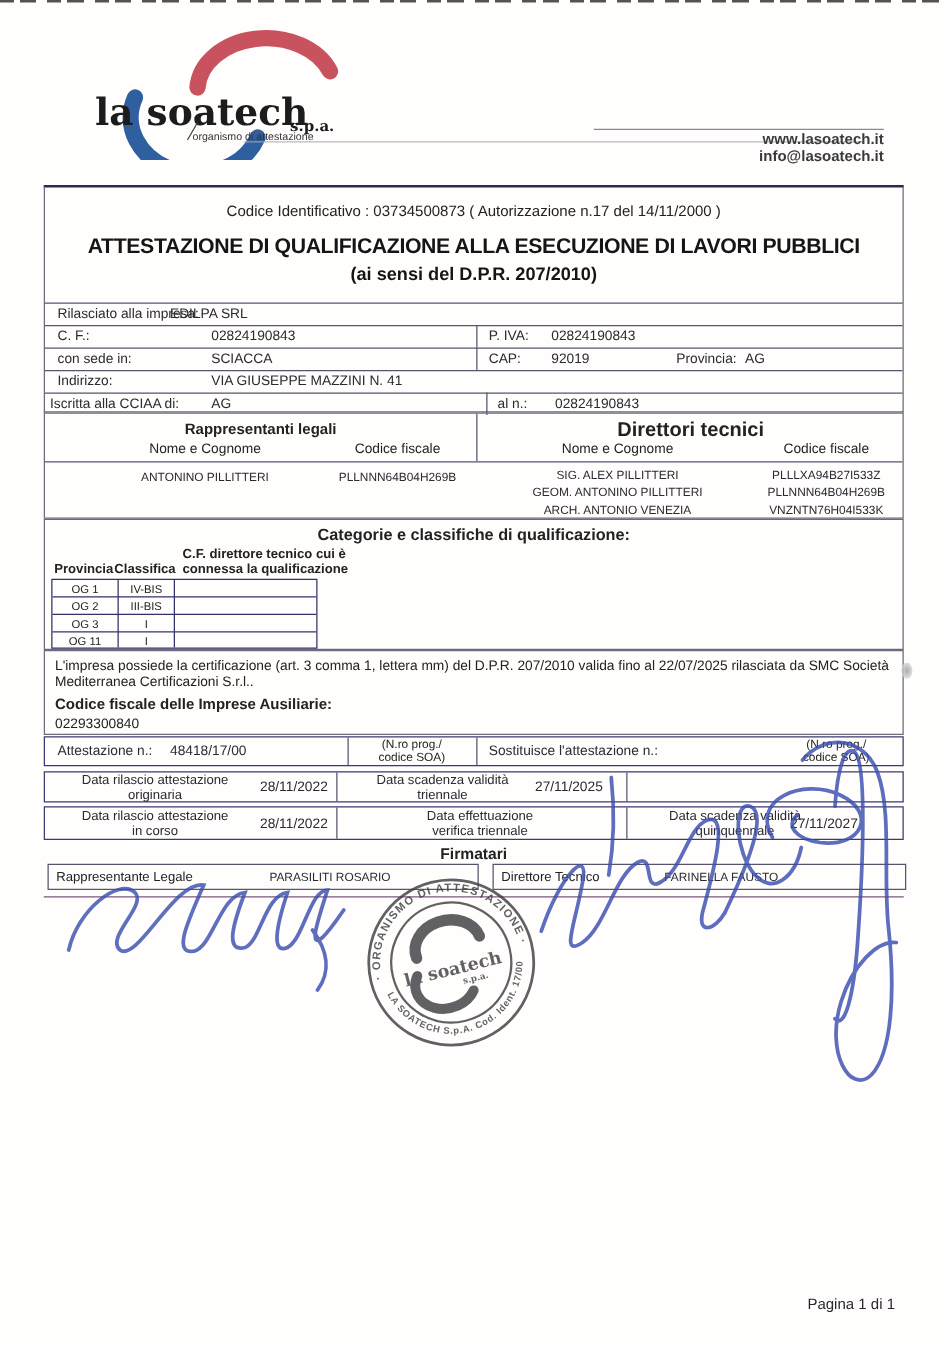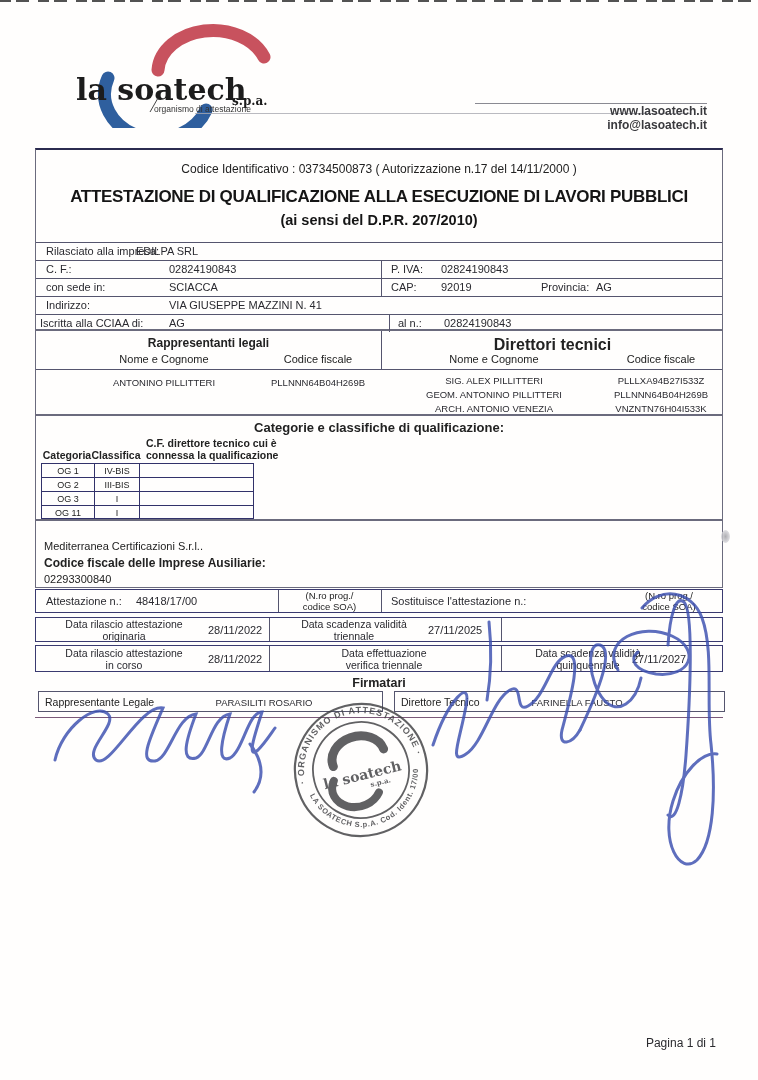--- a/index.html
+++ b/index.html
@@ -105,21 +105,21 @@
     <span class="abs nw cc tiny" style="left:625px;top:44px;">PLLLXA94B27I533Z</span>
     <span class="abs nw cc tiny" style="left:458px;top:58px;">GEOM. ANTONINO PILLITTERI</span>
     <span class="abs nw cc tiny" style="left:625px;top:58px;">PLLNNN64B04H269B</span>
     <span class="abs nw cc tiny" style="left:458px;top:72px;">ARCH. ANTONIO VENEZIA</span>
     <span class="abs nw cc tiny" style="left:625px;top:72px;">VNZNTN76H04I533K</span>
   </div>
 
   <div class="box" style="left:35px;top:415px;width:688px;height:105px;">
     <div class="abs ctr nw b" style="left:0;top:4px;width:100%;font-size:13px;">Categorie e classifiche di qualificazione:</div>
 
-    <span class="abs nw b cc" style="left:31px;top:33px;font-size:10.5px;">Categoria</span>
+    <span class="abs nw b cc" style="left:31px;top:33px;font-size:10.5px;">Provincia</span>
     <span class="abs nw b cc" style="left:80px;top:33px;font-size:10.5px;">Classifica</span>
     <span class="abs nw b" style="left:110px;top:21px;font-size:10.5px;">C.F. direttore tecnico cui è</span>
     <span class="abs nw b" style="left:110px;top:33px;font-size:10.5px;">connessa la qualificazione</span>
 
     <div class="abs" style="left:5px;top:47px;width:213px;height:56px;border:1px solid #32326a;box-sizing:border-box;">
       <div class="abs" style="left:52px;top:0;width:1px;height:100%;background:#32326a;"></div>
       <div class="abs" style="left:97px;top:0;width:1px;height:100%;background:#32326a;"></div>
       <div class="abs" style="left:0;top:13px;width:100%;height:1px;background:#32326a;"></div>
       <div class="abs" style="left:0;top:27px;width:100%;height:1px;background:#32326a;"></div>
       <div class="abs" style="left:0;top:41px;width:100%;height:1px;background:#32326a;"></div>
@@ -136,20 +136,21 @@
       <span class="abs ctr" style="left:53px;top:30px;width:44px;font-size:9px;">I</span>
       <span class="abs ctr" style="left:98px;top:30px;width:124px;font-size:9px;"></span>
 
       <span class="abs ctr" style="left:0;top:44px;width:52px;font-size:9px;">OG 11</span>
       <span class="abs ctr" style="left:53px;top:44px;width:44px;font-size:9px;">I</span>
       <span class="abs ctr" style="left:98px;top:44px;width:124px;font-size:9px;"></span>
     </div>
   </div>
 
   <div class="box" style="left:35px;top:520px;width:688px;height:68px;">
+    <span class="abs nw" style="left:8px;top:6px;font-size:11px;">L'impresa possiede la certificazione (art. 3 comma 1, lettera mm) del D.P.R. 207/2010 valida fino al 22/07/2025 rilasciata da SMC Società</span>
     <span class="abs nw" style="left:8px;top:19px;font-size:11px;">Mediterranea Certificazioni S.r.l..</span>
     <span class="abs nw b" style="left:8px;top:35px;font-size:12px;">Codice fiscale delle Imprese Ausiliarie:</span>
     <span class="abs nw" style="left:8px;top:52px;font-size:11px;">02293300840</span>
   </div>
   <div class="smudge"></div>
 
   <div class="box" style="left:35px;top:589px;width:688px;height:24px;border-color:#3a3a70;">
     <span class="abs nw lbl" style="left:10px;top:5px;">Attestazione n.:</span>
     <span class="abs nw val" style="left:100px;top:5px;">48418/17/00</span>
     <div class="vrule" style="left:242px;top:0;height:100%;"></div>

